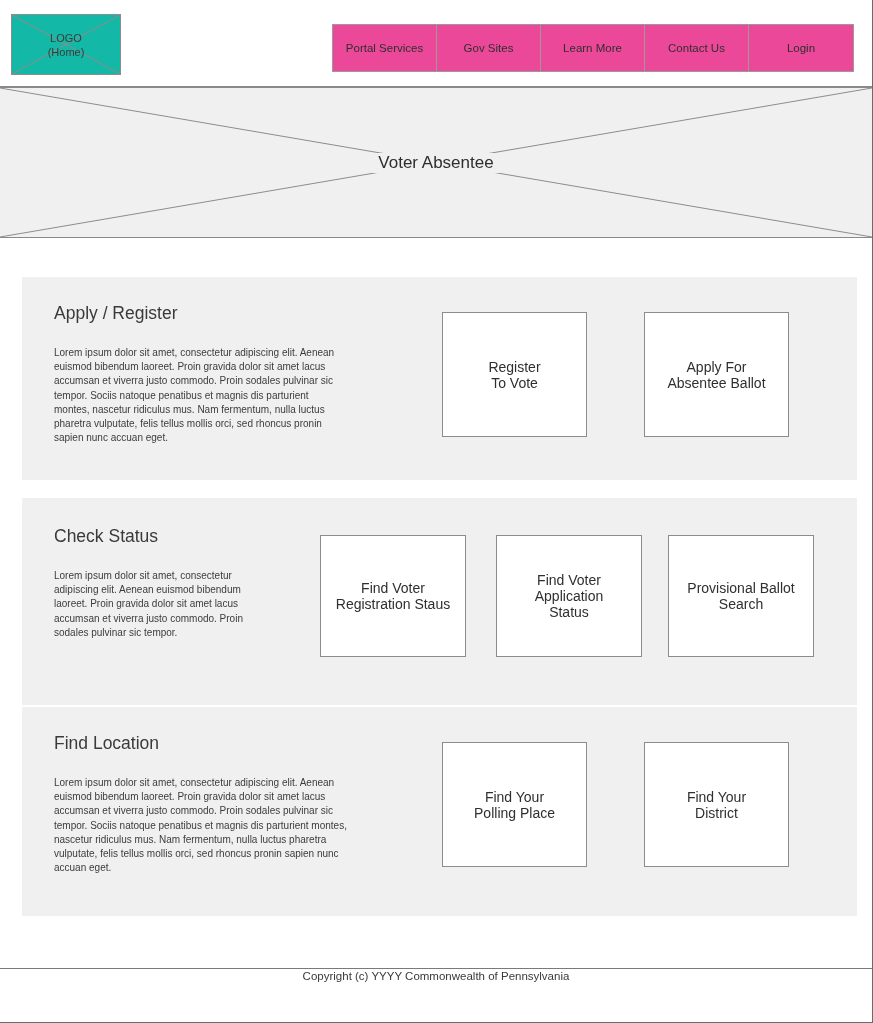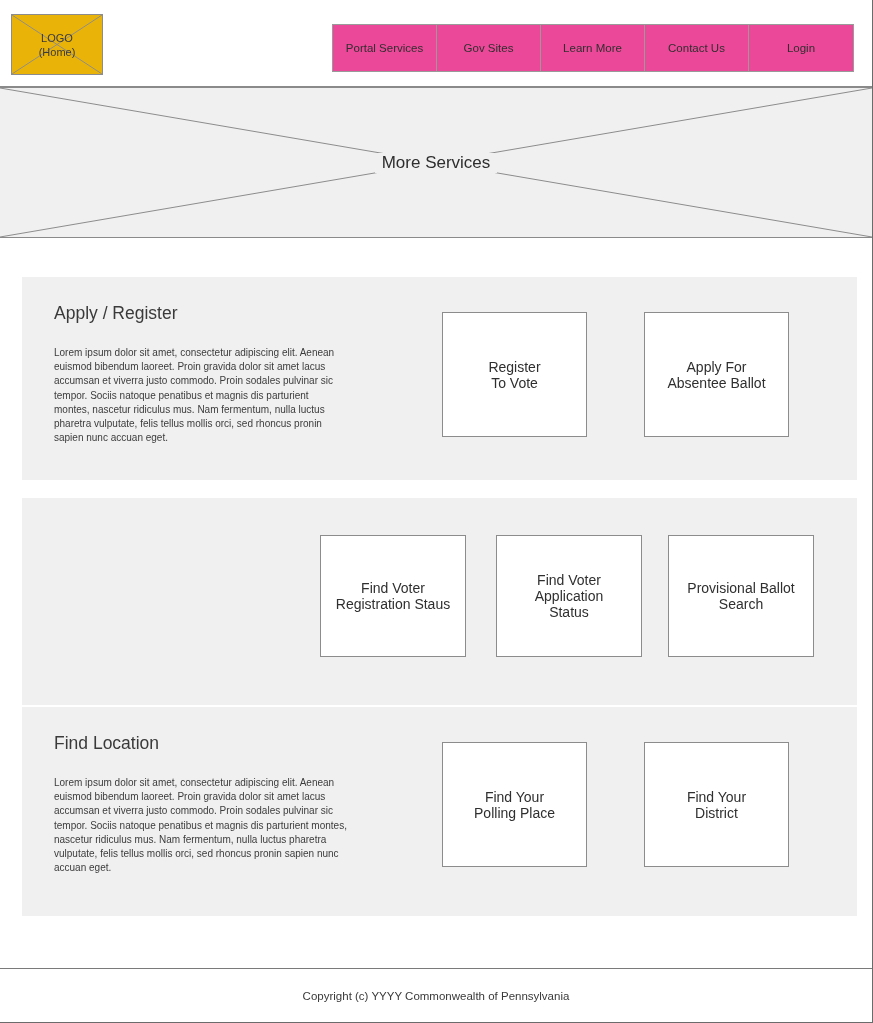--- a/index.html
+++ b/index.html
@@ -33,25 +33,25 @@
     height: 88px;
     box-sizing: border-box;
     border-bottom: 2px solid #8a8a8a;
     background: #ffffff;
   }
 
   .logo-box {
     position: absolute;
     left: 11px;
     top: 14px;
-    width: 92px;
+    width: 110px;
     height: 61px;
     box-sizing: border-box;
     border: 1px solid #8c8c8c;
-    background: #eab308;
+    background: #14b8a6;
     overflow: hidden;
   }
   .logo-box .xline {
     position: absolute;
     left: 0; top: 0;
     width: 100%;
     height: 100%;
   }
   .logo-text {
     position: absolute;
@@ -214,21 +214,21 @@
   .panel-3 .tile-1 { left: 622px; }
 
   
   .footer {
     position: absolute;
     left: 0;
     top: 970px;
     width: 872px;
     height: 52px;
     display: flex;
-    align-items: center;
+    align-items: flex-start;
     justify-content: center;
     background: #ffffff;
   }
   .footer-text {
     font-size: 11.5px;
     color: #3a3a3a;
   }
 </style>
 </head>
 <body>
@@ -257,38 +257,42 @@
     </nav>
 
   </div>
 
   <div class="hero">
     <svg viewBox="0 0 872 150" preserveAspectRatio="none">
       <line x1="0" y1="0" x2="872" y2="150" stroke="#8c8c8c" stroke-width="1"></line>
       <line x1="872" y1="0" x2="0" y2="150" stroke="#8c8c8c" stroke-width="1"></line>
     </svg>
     <div class="hero-title">
-      <span>More Services</span>
+      <span>Voter Absentee</span>
     </div>
   </div>
 
   <div class="main">
 
     <section class="panel panel-1">
       <div class="panel-text">
         <h2 class="panel-heading">Apply / Register</h2>
         <p class="panel-body">Lorem ipsum dolor sit amet, consectetur adipiscing elit. Aenean euismod bibendum laoreet. Proin gravida dolor sit amet lacus accumsan et viverra justo commodo. Proin sodales pulvinar sic tempor. Sociis natoque penatibus et magnis dis parturient montes, nascetur ridiculus mus. Nam fermentum, nulla luctus pharetra vulputate, felis tellus mollis orci, sed rhoncus pronin sapien nunc accuan eget.</p>
       </div>
       <div class="tile tile-0">Register
 To Vote</div>
       <div class="tile tile-1">Apply For
 Absentee Ballot</div>
     </section>
 
     <section class="panel panel-2">
+      <div class="panel-text">
+        <h2 class="panel-heading">Check Status</h2>
+        <p class="panel-body">Lorem ipsum dolor sit amet, consectetur adipiscing elit. Aenean euismod bibendum laoreet. Proin gravida dolor sit amet lacus accumsan et viverra justo commodo. Proin sodales pulvinar sic tempor.</p>
+      </div>
       <div class="tile tile-0">Find Voter
 Registration Staus</div>
       <div class="tile tile-1">Find Voter
 Application
 Status</div>
       <div class="tile tile-2">Provisional Ballot
 Search</div>
     </section>
 
     <section class="panel panel-3">

